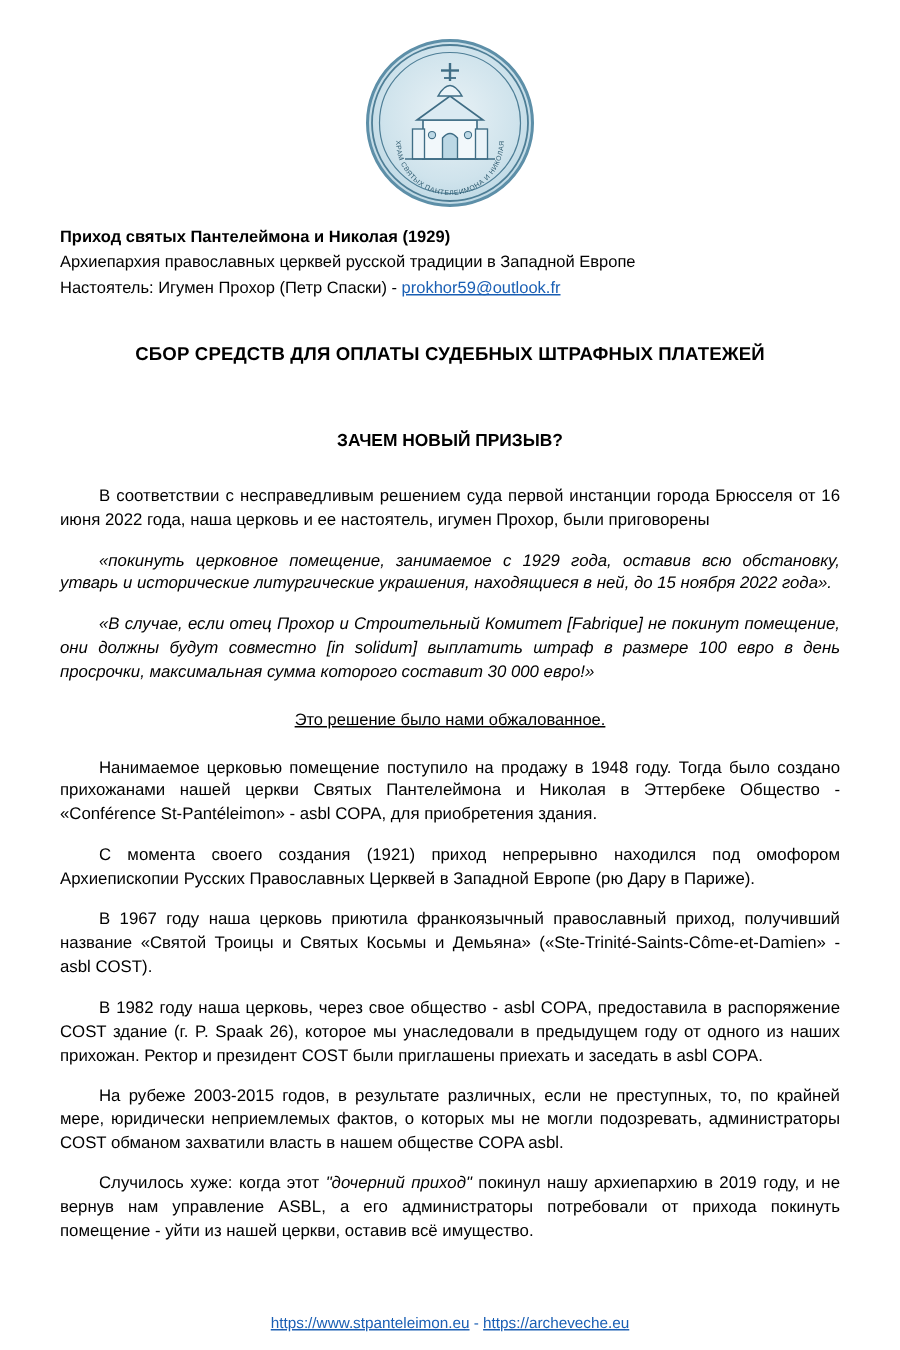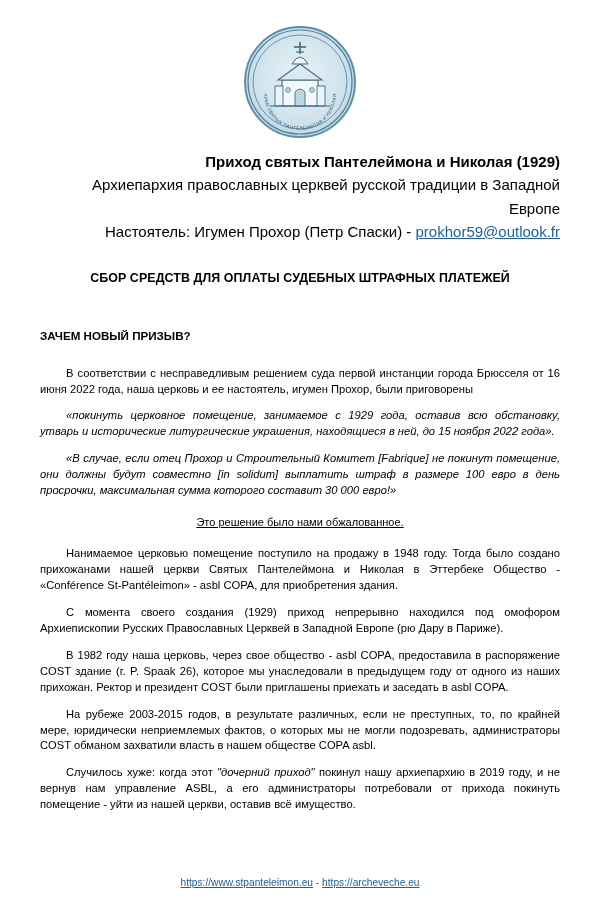--- a/index.html
+++ b/index.html
@@ -40,22 +40,22 @@
     border: 2px solid #5d8fa8;
     position: relative;
     display: flex;
     align-items: center;
     justify-content: center;
   }
   .logo svg { display:block; }
 
   
   .hdr {
-    text-align: right;
-    font-size: 15px;
+    text-align: left;
+    font-size: 11px;
     line-height: 1.55;
     color: #000;
   }
   .hdr .l1 { font-weight: bold; }
   .hdr .l2 { font-weight: normal; }
   .hdr .l3, .hdr .l4 { font-weight: normal; }
   .hdr a {
     color: #1a5fb4;
     text-decoration: underline;
   }
@@ -64,21 +64,21 @@
   .title {
     text-align: center;
     font-weight: bold;
     font-size: 12.4px;
     line-height: 1.5;
     margin-top: 26px;
     margin-bottom: 4px;
     letter-spacing: 0.1px;
   }
   .subtitle {
-    text-align: left;
+    text-align: center;
     font-weight: bold;
     font-size: 11.6px;
     margin-bottom: 22px;
     margin-top: 40px;
   }
 
   
   .salutation {
     font-weight: bold;
     font-size: 11.4px;
@@ -175,21 +175,22 @@
 
   <p class="para">В соответствии с несправедливым решением суда первой инстанции города Брюсселя от 16 июня 2022 года, наша церковь и ее настоятель, игумен Прохор, были приговорены</p>
   <p class="quote tight">«покинуть церковное помещение, занимаемое с 1929 года, оставив всю обстановку, утварь и исторические литургические украшения, находящиеся в ней, до 15 ноября 2022 года».</p>
   <p class="quote">«В случае, если отец Прохор и Строительный Комитет [Fabrique] не покинут помещение, они должны будут совместно [in solidum] выплатить штраф в размере 100 евро в день просрочки, максимальная сумма которого составит 30 000 евро!»</p>
 
   <div class="underline-center">
     <span>Это решение было нами обжалованное.</span>
   </div>
 
   <p class="para">Нанимаемое церковью помещение поступило на продажу в 1948 году. Тогда было создано прихожанами нашей церкви Святых Пантелеймона и Николая в Эттербеке Общество - «Conférence St-Pantéleimon» - asbl COPA, для приобретения здания.</p>
-  <p class="para">С момента своего создания (1929) приход непрерывно находился под омофором Архиепископии Русских Православных Церквей в Западной Европе (рю Дару в Париже).</p>
+  <p class="para">С момента своего создания (1921) приход непрерывно находился под омофором Архиепископии Русских Православных Церквей в Западной Европе (рю Дару в Париже).</p>
+  <p class="para">В 1967 году наша церковь приютила франкоязычный православный приход, получивший название «Святой Троицы и Святых Косьмы и Демьяна» («Ste-Trinité-Saints-Côme-et-Damien» - asbl COST).</p>
   <p class="para">В 1982 году наша церковь, через свое общество - asbl COPA, предоставила в распоряжение COST здание (г. P. Spaak 26), которое мы унаследовали в предыдущем году от одного из наших прихожан. Ректор и президент COST были приглашены приехать и заседать в asbl COPA.</p>
   <p class="para">На рубеже 2003-2015 годов, в результате различных, если не преступных, то, по крайней мере, юридически неприемлемых фактов, о которых мы не могли подозревать, администраторы COST обманом захватили власть в нашем обществе COPA asbl.</p>
 
   <p class="para"><span>Случилось хуже: когда этот </span><em>"дочерний приход"</em><span> покинул нашу архиепархию в 2019 году, и не вернув нам управление ASBL, а его администраторы потребовали от прихода покинуть помещение - уйти из нашей церкви, оставив всё имущество.</span></p>
 
   <div class="footer">
     <a href="#">https://www.stpanteleimon.eu</a><span class="sep"> - </span><a href="#">https://archeveche.eu</a>
   </div>
 
 </div>

